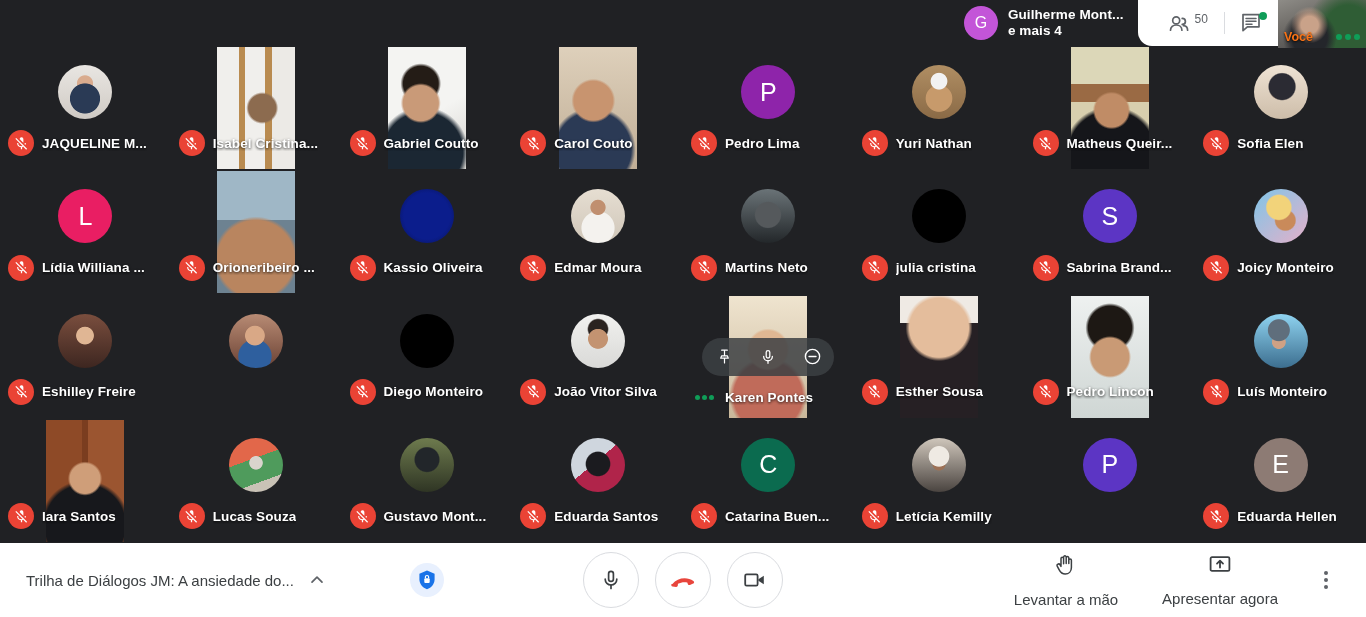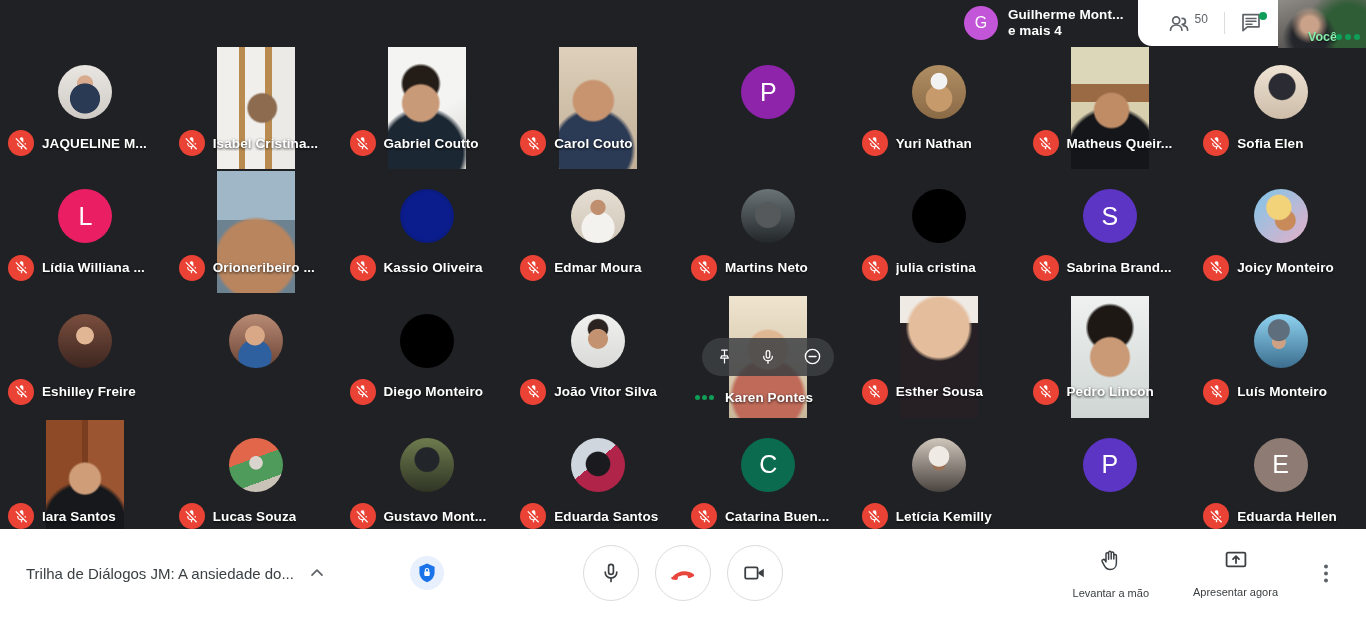--- a/index.html
+++ b/index.html
@@ -52,23 +52,22 @@
   }
   .selfview .bg{
     position:absolute; inset:0;
     background:
       radial-gradient(circle at 36% 52%, #c9a289 0 14%, rgba(201,162,137,0) 30%),
       radial-gradient(circle at 36% 78%, #24262b 0 26%, rgba(36,38,43,0) 40%),
       radial-gradient(circle at 80% 58%, #2f5d35 0 30%, rgba(47,93,53,0) 55%),
       linear-gradient(160deg,#8e8c87 0%,#6d6a66 40%,#3a3b3d 100%);
   }
   .selfview .label{
-    position:absolute; left:6px; bottom:4px; color:#86efac; font-size:12.5px; font-weight:bold;
+    position:absolute; left:6px; bottom:4px; color:#f97316; font-size:12.5px; font-weight:bold;
     text-shadow:0 1px 2px rgba(0,0,0,.8);
-    margin-left:24px;
   }
   .green-dots{ display:flex; gap:3px; align-items:center;}
   .green-dots i{ width:6px;height:6px;border-radius:50%;background:#0f9d58; display:block;}
   .selfview .green-dots{ position:absolute; right:6px; bottom:8px;}
 
   
   .grid{
     position:absolute; left:0; top:46px; width:1366px; height:497px;
     display:grid;
     grid-template-columns:repeat(8,1fr);
@@ -109,21 +108,21 @@
     position:absolute; left:50%; top:50%; transform:translate(-50%,-50%);
     width:132px; height:38px; border-radius:19px;
     background:rgba(60,64,67,.85);
     display:flex; align-items:center; justify-content:space-around;
     z-index:6;
   }
   .hover-pill .hb{ width:34px;height:34px;display:flex;align-items:center;justify-content:center;border-radius:50%;}
 
   
   .bottombar{
-    position:absolute; left:0; bottom:0; width:1366px; height:88px;
+    position:absolute; left:0; bottom:0; width:1366px; height:74px;
     background:#fff; display:flex; align-items:center;
   }
   .meet-title{
     position:absolute; left:26px; top:50%; transform:translateY(-50%);
     display:flex; align-items:center; gap:14px;
   }
   .meet-title .t{ color:#3c4043; font-size:15px; white-space:nowrap;}
   .shield{
     position:absolute; left:410px; top:50%; transform:translateY(-50%);
     width:34px;height:34px;border-radius:50%;background:#e8f0fe;
@@ -139,21 +138,21 @@
     display:flex;align-items:center;justify-content:center; cursor:pointer;
   }
   .right-ctrls{
     position:absolute; right:18px; top:50%; transform:translateY(-50%);
     display:flex; align-items:center; gap:8px;
   }
   .rbtn{
     display:flex;flex-direction:column;align-items:center;justify-content:center;
     gap:7px; padding:6px 18px; cursor:pointer; min-width:96px;
   }
-  .rbtn .lab{ color:#3c4043; font-size:11px; white-space:nowrap;margin-top:6px;}
+  .rbtn .lab{ color:#3c4043; font-size:15px; white-space:nowrap;margin-top:6px;}
   .kebab{ width:44px;height:44px;border-radius:50%;display:flex;align-items:center;justify-content:center;cursor:pointer;}
   .kebab i{ width:4px;height:4px;border-radius:50%;background:#5f6368;display:block;margin:1.5px 0;}
   .kebab .col{display:flex;flex-direction:column;align-items:center;}
 </style>
 </head>
 <body>
 
 <div id="app">
 
   <div class="grid" id="grid">
@@ -208,20 +207,31 @@
               <path d="M12 16.2a5.2 5.2 0 0 1-5.2-5.2H5a7 7 0 0 0 6 6.9V21h2v-3.1c.8-.1 1.5-.3 2.1-.7L13.6 16c-.5.2-1 .2-1.6.2z" fill="#fff"></path>
               <path d="M19 11h-1.8c0 .7-.1 1.3-.4 1.9l1.3 1.3c.6-.9.9-2 .9-3.2z" fill="#fff"></path>
               <path d="M3.6 3.1 2.2 4.5l17.3 17.3 1.4-1.4z" fill="#fff"></path>
             </svg>
           </span>
           <span class="pname">Carol Couto</span>
         </div>
       </div>
       <div class="tile">
         <div class="avatar" style="background:#8e24aa">P</div>
+        <div class="nameline">
+          <span class="mic">
+            <svg width="15" height="15" viewBox="0 0 24 24">
+              <path d="M15 10.6V5.2a3 3 0 0 0-6-.4l6 5.8z" fill="#fff"></path>
+              <path d="M12 16.2a5.2 5.2 0 0 1-5.2-5.2H5a7 7 0 0 0 6 6.9V21h2v-3.1c.8-.1 1.5-.3 2.1-.7L13.6 16c-.5.2-1 .2-1.6.2z" fill="#fff"></path>
+              <path d="M19 11h-1.8c0 .7-.1 1.3-.4 1.9l1.3 1.3c.6-.9.9-2 .9-3.2z" fill="#fff"></path>
+              <path d="M3.6 3.1 2.2 4.5l17.3 17.3 1.4-1.4z" fill="#fff"></path>
+            </svg>
+          </span>
+          <span class="pname">Pedro Lima</span>
+        </div>
       </div>
       <div class="tile">
         <div class="avatar" style="background:radial-gradient(circle at 50% 30%,#f2f2f2 0 17%,rgba(0,0,0,0) 19%),radial-gradient(circle at 50% 62%,#c79a6b 0 30%,rgba(0,0,0,0) 32%),linear-gradient(#b08e63,#8a6a46);background-size:cover;"></div>
         <div class="nameline">
           <span class="mic">
             <svg width="15" height="15" viewBox="0 0 24 24">
               <path d="M15 10.6V5.2a3 3 0 0 0-6-.4l6 5.8z" fill="#fff"></path>
               <path d="M12 16.2a5.2 5.2 0 0 1-5.2-5.2H5a7 7 0 0 0 6 6.9V21h2v-3.1c.8-.1 1.5-.3 2.1-.7L13.6 16c-.5.2-1 .2-1.6.2z" fill="#fff"></path>
               <path d="M19 11h-1.8c0 .7-.1 1.3-.4 1.9l1.3 1.3c.6-.9.9-2 .9-3.2z" fill="#fff"></path>
               <path d="M3.6 3.1 2.2 4.5l17.3 17.3 1.4-1.4z" fill="#fff"></path>

